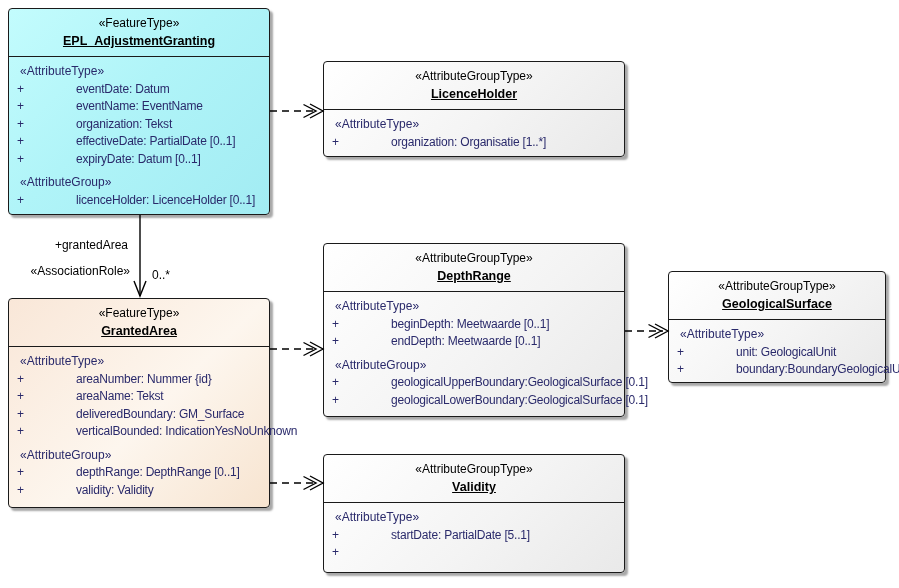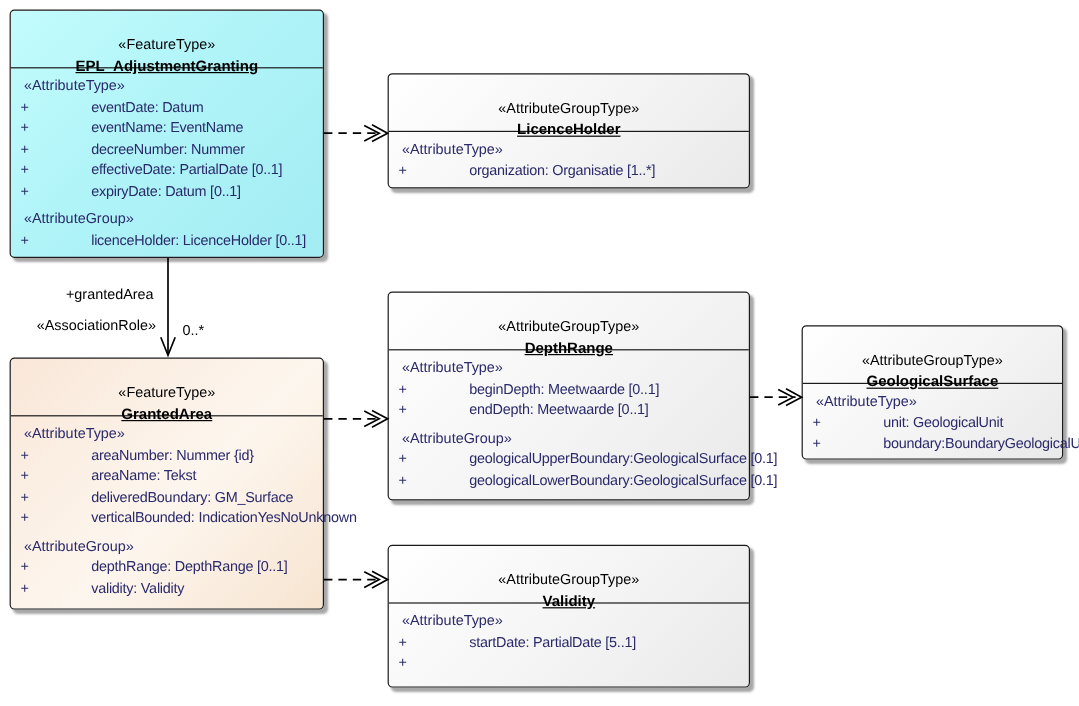--- a/index.html
+++ b/index.html
@@ -10,21 +10,21 @@
   .uml-box {
     position:absolute; box-sizing:border-box;
     border:1.4px solid #1a1a1a; border-radius:4px;
     box-shadow:3px 3px 2px #a8a8a8;
   }
   .fill-feature  { background:linear-gradient(135deg,#c3fcfd 0%,#b0f4f8 45%,#a2ecf3 100%); }
   .fill-granted  { background:linear-gradient(135deg,#f9e7d8 0%,#fdf6ee 55%,#f7e4d0 100%); }
   .fill-group    { background:linear-gradient(135deg,#ffffff 0%,#f4f4f4 55%,#e9e9e9 100%); }
   .uml-title {
     height:48px; box-sizing:border-box; border-bottom:1.4px solid #1a1a1a;
-    text-align:center; padding-top:20px;
+    text-align:center; padding-top:6px;
   }
   .stereotype { font-size:12px; line-height:17px; color:#000; }
   .node-name  { font-size:12.5px; line-height:19px; font-weight:bold; color:#000;text-decoration:underline; }
   .uml-body { padding:6px 0 0 2px; }
   .section-label { font-size:12px; color:#2a2a6b; line-height:17.5px; margin-left:9px; white-space:nowrap; }
   .attr-row { display:flex; line-height:17.5px; white-space:nowrap; }
   .plus { flex:0 0 auto; width:19px; padding-left:6px; font-size:12px; color:#2a2a6b; }
   .attr-text { font-size:12px; color:#2a2a6b; letter-spacing:-0.2px;margin-left:40px; }
   .sec-gap { height:6px; }
   .connector-layer { position:absolute; left:0; top:0; width:899px; height:588px; pointer-events:none; }
@@ -46,21 +46,21 @@
       <div class="attr-row">
         <span class="plus">+</span>
         <span class="attr-text">eventDate: Datum</span>
       </div>
       <div class="attr-row">
         <span class="plus">+</span>
         <span class="attr-text">eventName: EventName</span>
       </div>
       <div class="attr-row">
         <span class="plus">+</span>
-        <span class="attr-text">decreeNumber: Nummer</span>
+        <span class="attr-text">organization: Tekst</span>
       </div>
       <div class="attr-row">
         <span class="plus">+</span>
         <span class="attr-text">effectiveDate: PartialDate [0..1]</span>
       </div>
       <div class="attr-row">
         <span class="plus">+</span>
         <span class="attr-text">expiryDate: Datum [0..1]</span>
       </div>
       <div class="sec-gap"></div>

